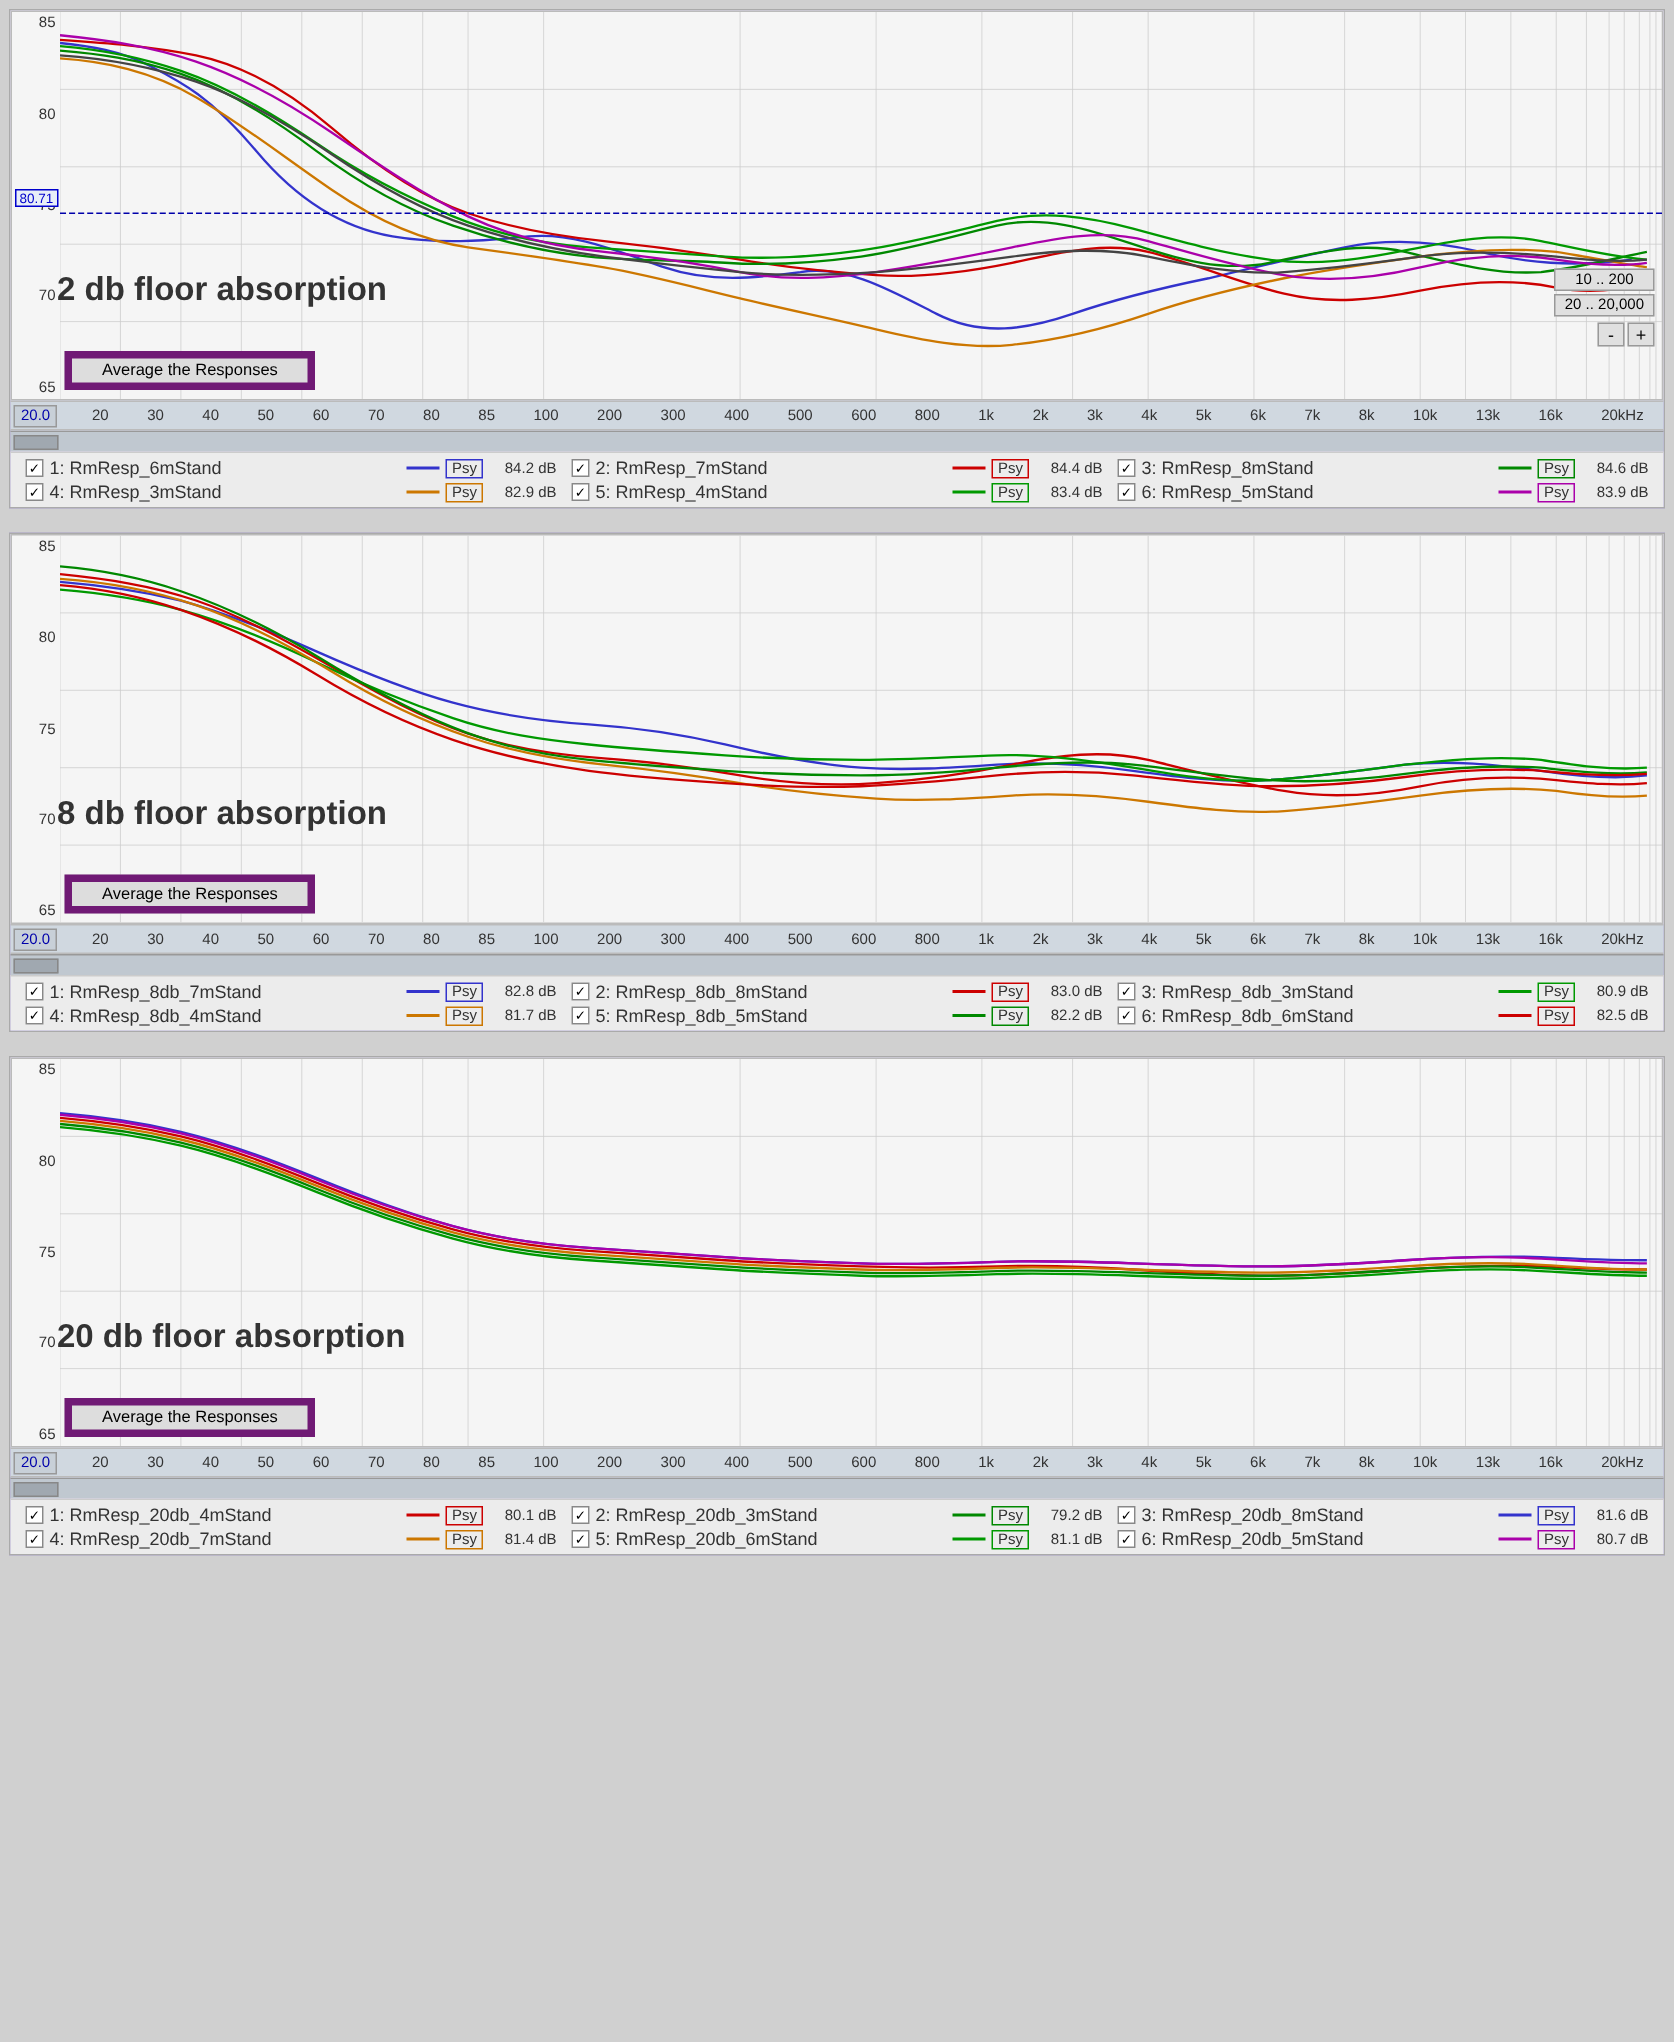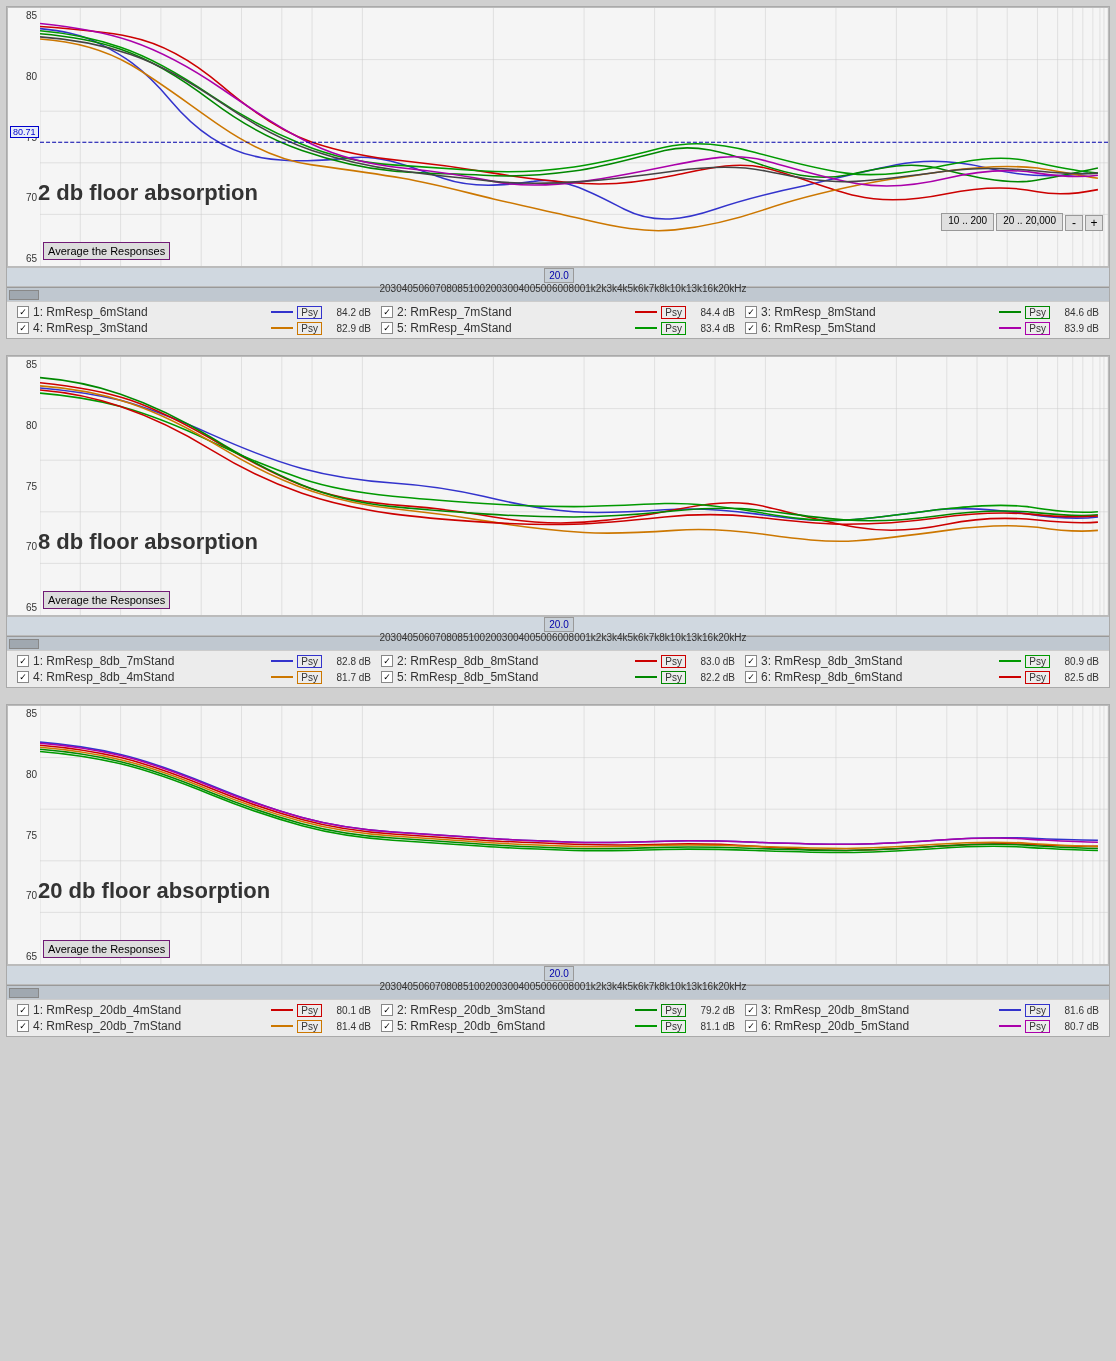--- a/index.html
+++ b/index.html
@@ -54,21 +54,21 @@
       top: 0;
       right: 0;
       bottom: 0;
     }
 
     .range-buttons {
       position: absolute;
       right: 5px;
       bottom: 35px;
       display: flex;
-      flex-direction: row;
+      flex-direction: column;
       gap: 2px;
     }
 
     .range-btn {
       background: #e0e0e0;
       border: 1px solid #999;
       padding: 1px 6px;
       font-size: 10px;
       cursor: pointer;
       text-align: center;
@@ -90,35 +90,34 @@
       cursor: pointer;
       text-align: center;
       line-height: 14px;
     }
 
     .avg-btn {
       position: absolute;
       left: 35px;
       bottom: 6px;
       background: #ddd;
-      border: 1px solid #701a75;
-      padding: 2px 4px;
+      border: 5px solid #701a75;
+      padding: 2px 20px;
       font-size: 11px;
       cursor: pointer;
     }
 
     .x-axis-bar {
       background: #d0d8e0;
       border-top: 1px solid #bbb;
       border-bottom: 1px solid #bbb;
       height: 20px;
       display: flex;
       align-items: center;
       position: relative;
-      flex-direction: column;
     }
 
     .x-axis-start {
       background: #c8d0d8;
       border: 1px solid #999;
       padding: 1px 4px;
       font-size: 10px;
       margin-left: 2px;
       color: #00a;
     }

